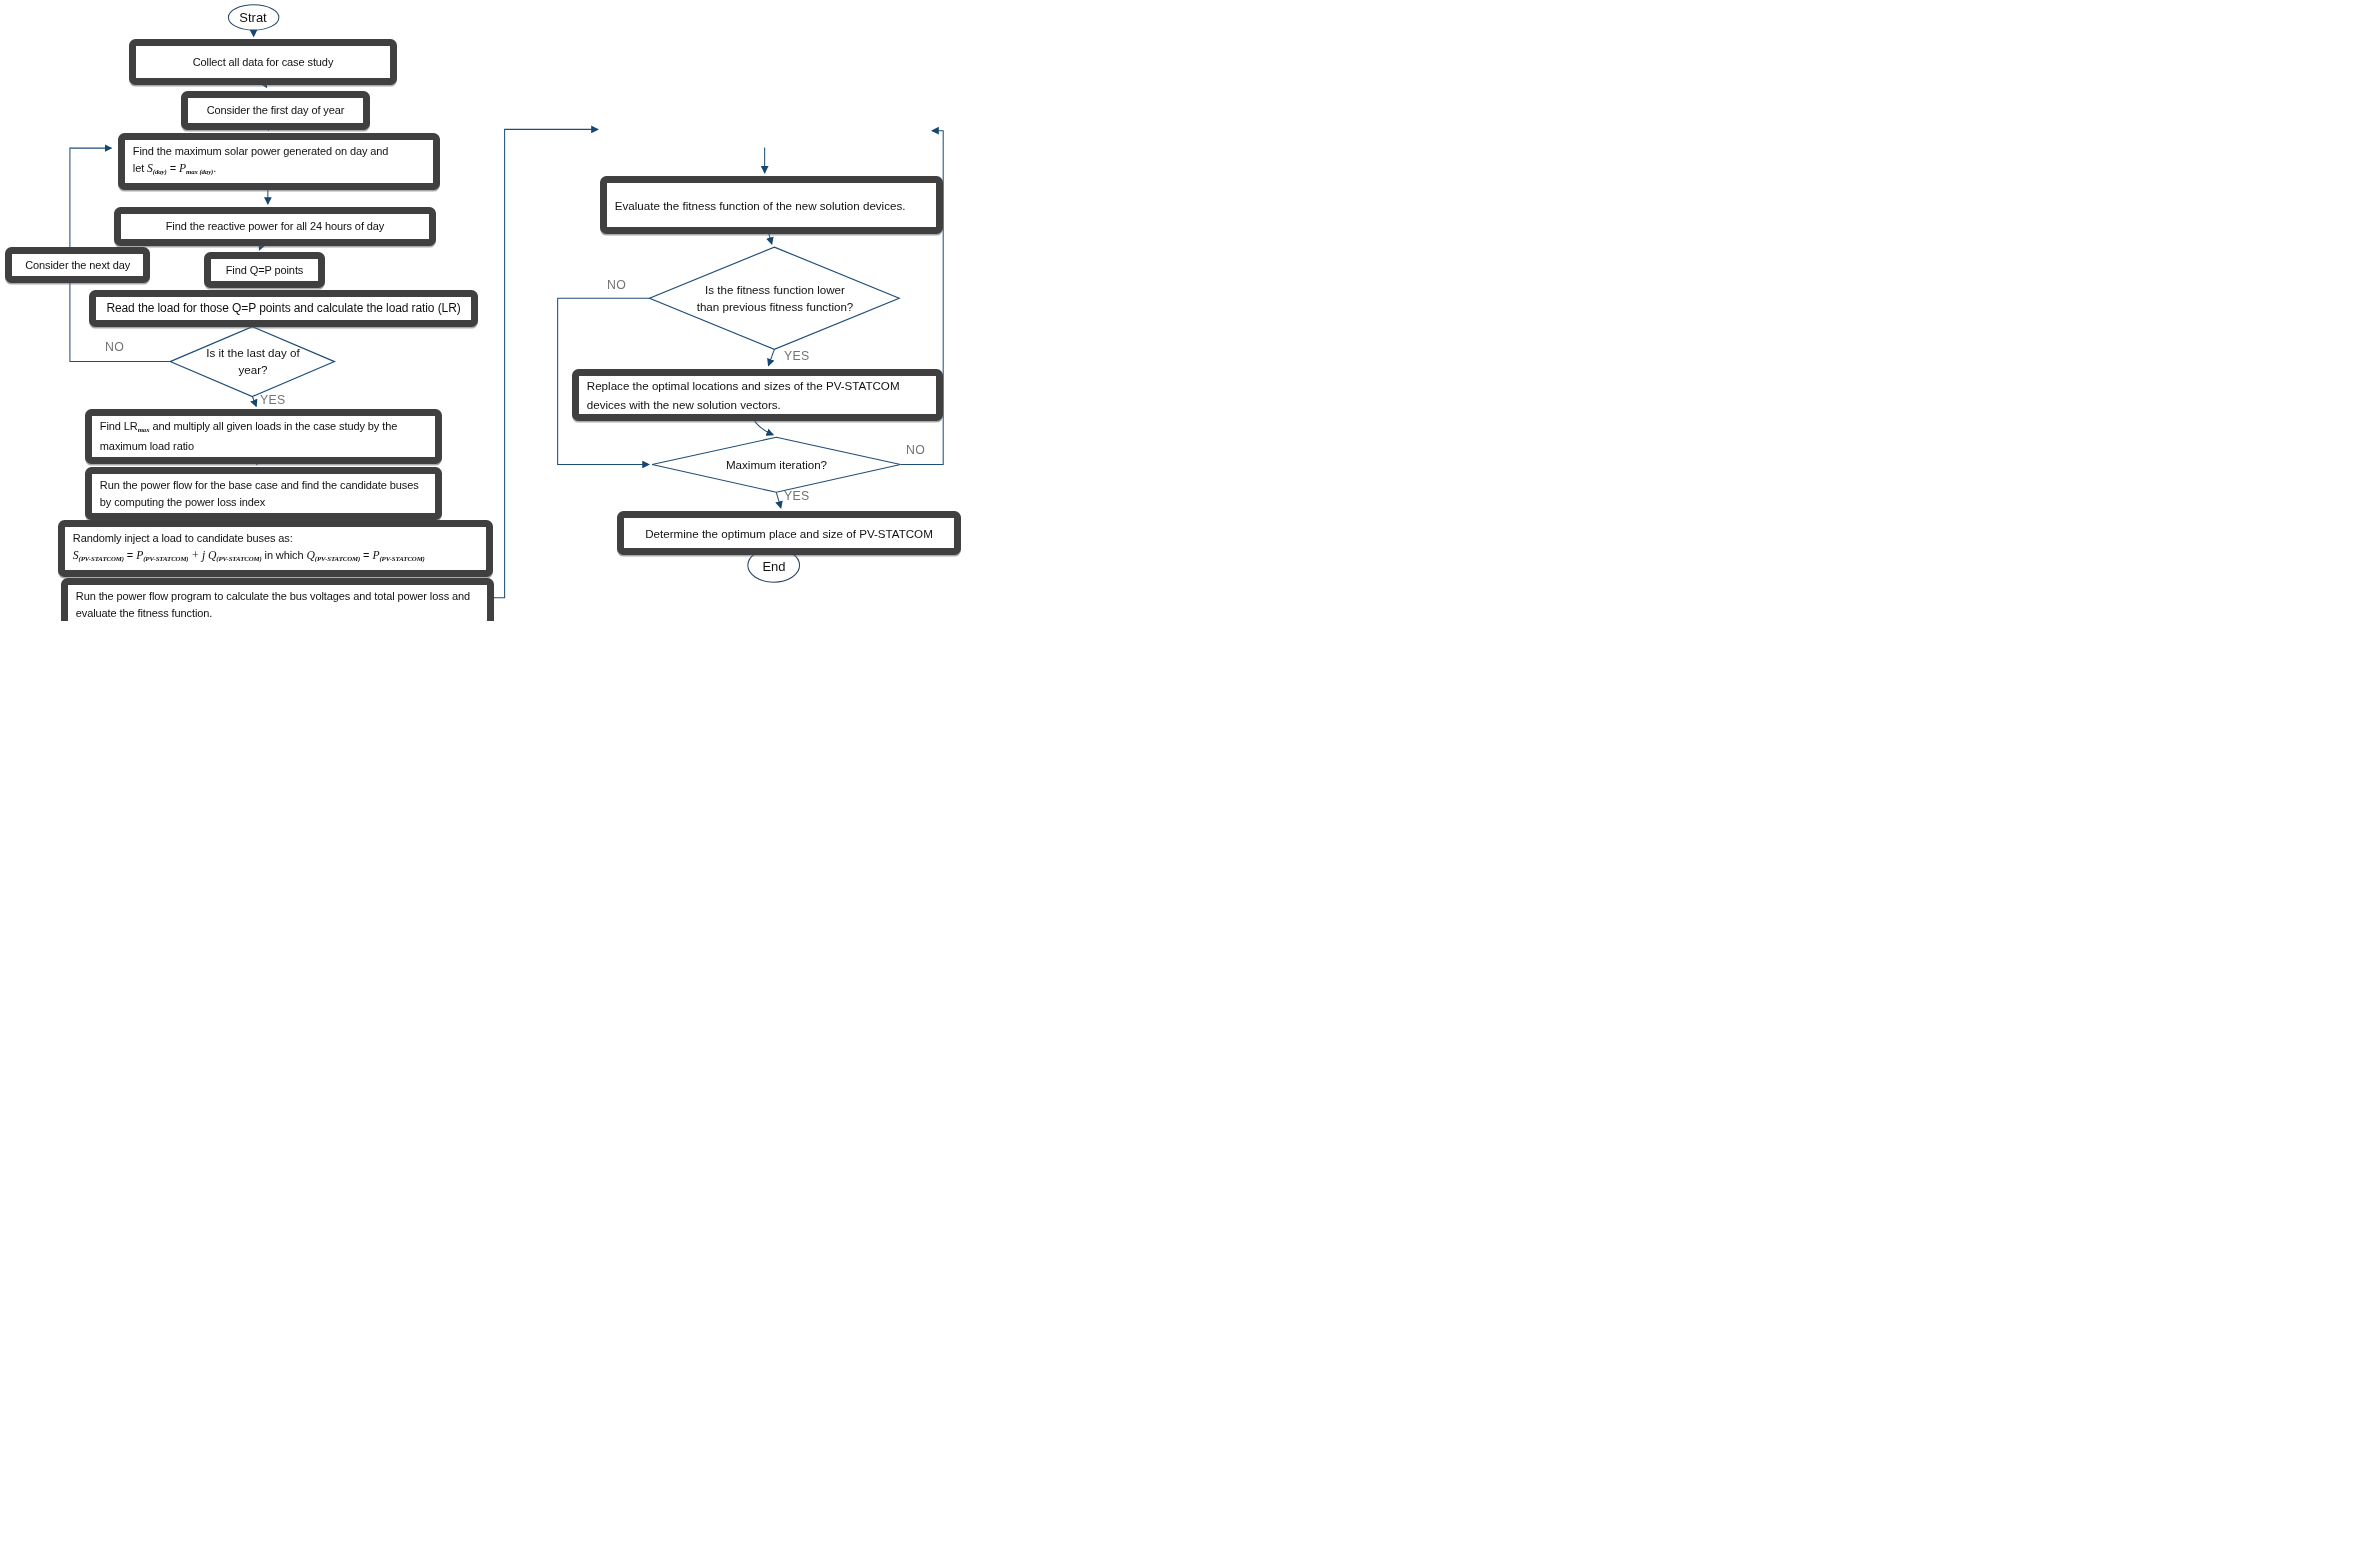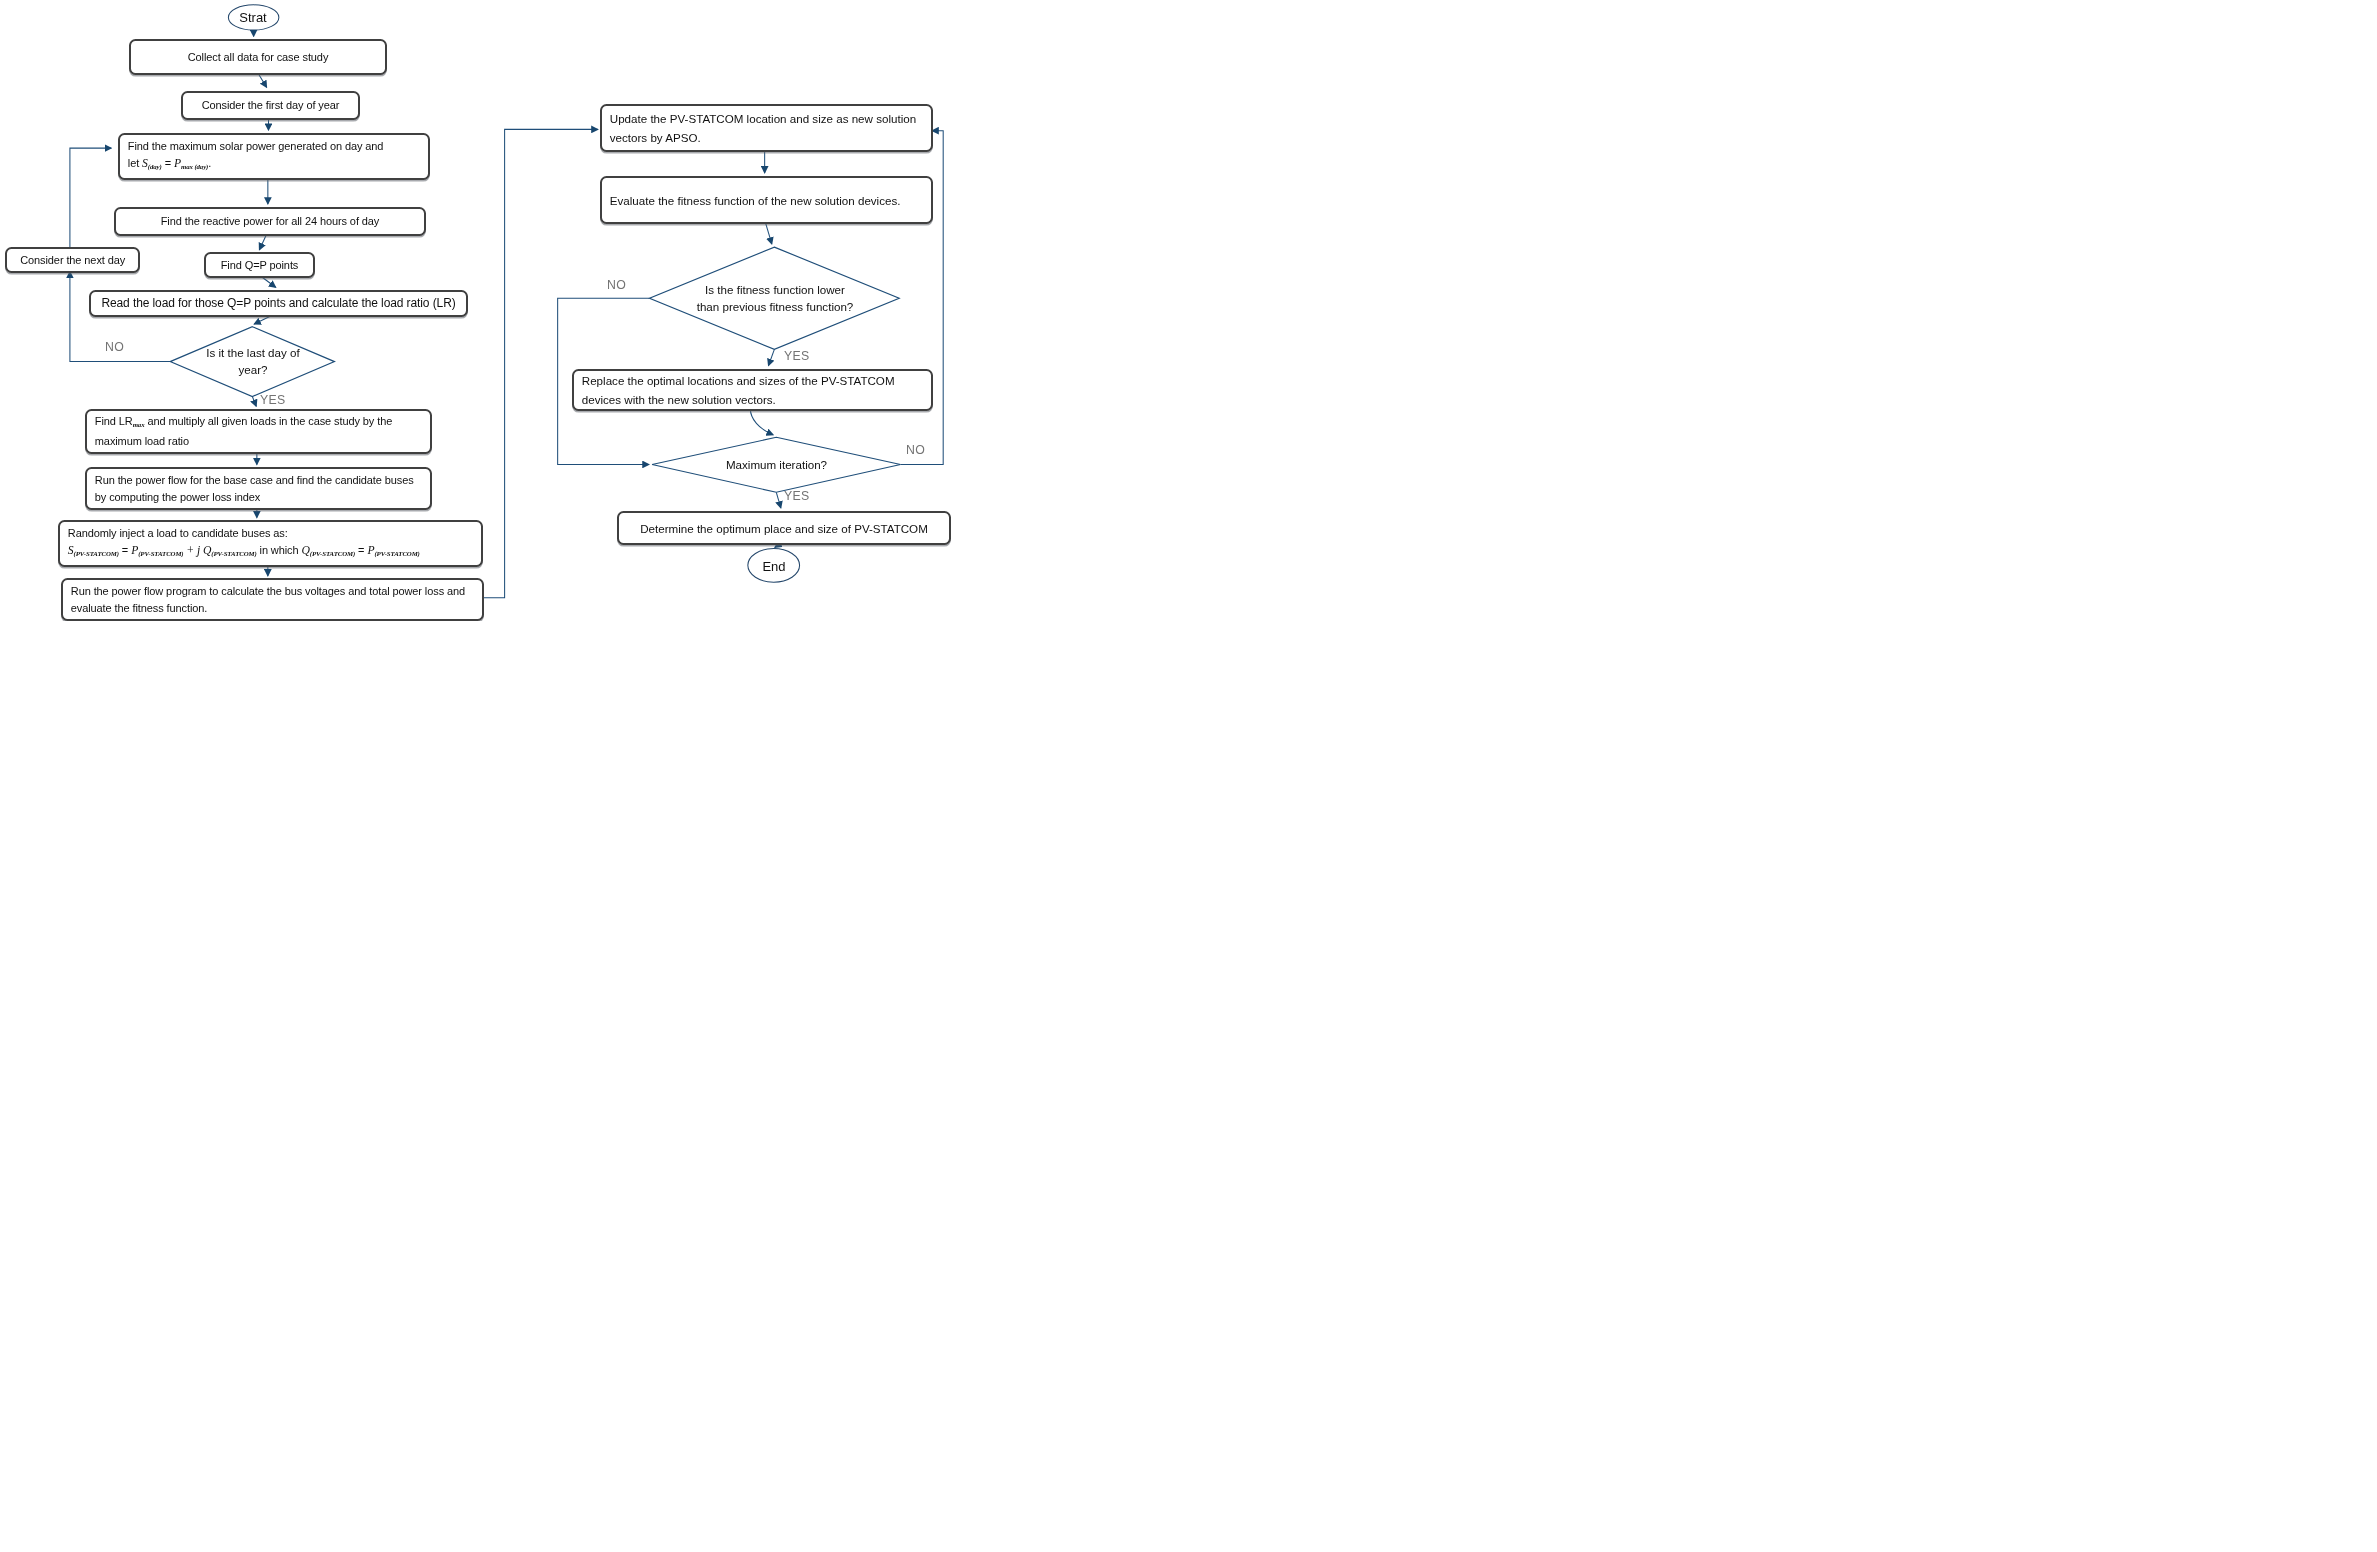--- a/index.html
+++ b/index.html
@@ -1,19 +1,19 @@
 <!DOCTYPE html>
 <html style="font-size:10.4px"><head>
 <meta charset="utf-8">
 <style>
   html,body{margin:0;padding:0;background:#ffffff;}
   #canvas{position:relative;width:951px;height:621px;background:#fff;
           font-family:"Liberation Sans",sans-serif;color:#101010;}
   #wires{position:absolute;left:0;top:0;width:951px;height:621px;}
-  .node{position:absolute;background:#fff;border:2px solid #404040;border-radius:6.5px;
+  .node{position:absolute;background:#fff;border:7px solid #404040;border-radius:6.5px;
         box-shadow:0 1.6px 0 rgba(96,100,108,.55);display:flex;align-items:center;}
   .txt{width:100%;padding:1.9px 7.8px;font-size:11px;line-height:17px;letter-spacing:-0.1px;}
   .rt .txt{font-size:11.6px;line-height:19px;letter-spacing:0;}
   .ac{text-align:center}.al{text-align:left}
   .dtext{position:absolute;display:flex;align-items:center;justify-content:center;
          text-align:center;font-size:11.6px;line-height:17px;}
   .blabel{position:absolute;font-size:12.3px;letter-spacing:0.3px;color:#737373;}
   .olabel{position:absolute;display:flex;align-items:center;justify-content:center;
           font-size:13px;color:#111;}
   .var{font-family:"Liberation Serif",serif;font-style:italic;font-size:1.06em;}
@@ -110,23 +110,20 @@
   </div>
 
   <div class="node" style="left:58px;top:520px;width:421px;height:43px;">
     <div class="txt al"><span>Randomly inject a load to candidate buses as:</span><br><span class="var">S</span><span class="sub">(PV-STATCOM)</span><span> = </span><span class="var">P</span><span class="sub">(PV-STATCOM)</span><span class="var"> + j </span><span class="var">Q</span><span class="sub">(PV-STATCOM)</span><span> in which </span><span class="var">Q</span><span class="sub">(PV-STATCOM)</span><span> = </span><span class="var">P</span><span class="sub">(PV-STATCOM)</span></div>
   </div>
 
   <div class="node" style="left:61px;top:578px;width:419px;height:39px;">
     <div class="txt al">Run the power flow program to calculate the bus voltages and total power loss and evaluate the fitness function.</div>
   </div>
 
-  <div class="node rt" style="left:600px;top:104px;width:329px;height:44px;">
-    <div class="txt al">Update the PV-STATCOM location and size as new solution vectors by APSO.</div>
-  </div>
 
   <div class="node rt" style="left:600px;top:176px;width:329px;height:44px;">
     <div class="txt al">Evaluate the fitness function of the new solution devices.</div>
   </div>
 
   <div class="dtext" style="left:694px;top:257px;width:162px;height:82px;">Is the fitness function lower than previous fitness function?</div>
   <div class="blabel" style="left:607px;top:278px;">NO</div>
   <div class="blabel" style="left:784px;top:349px;">YES</div>
 
   <div class="node rt" style="left:572px;top:369px;width:357px;height:38px;">

